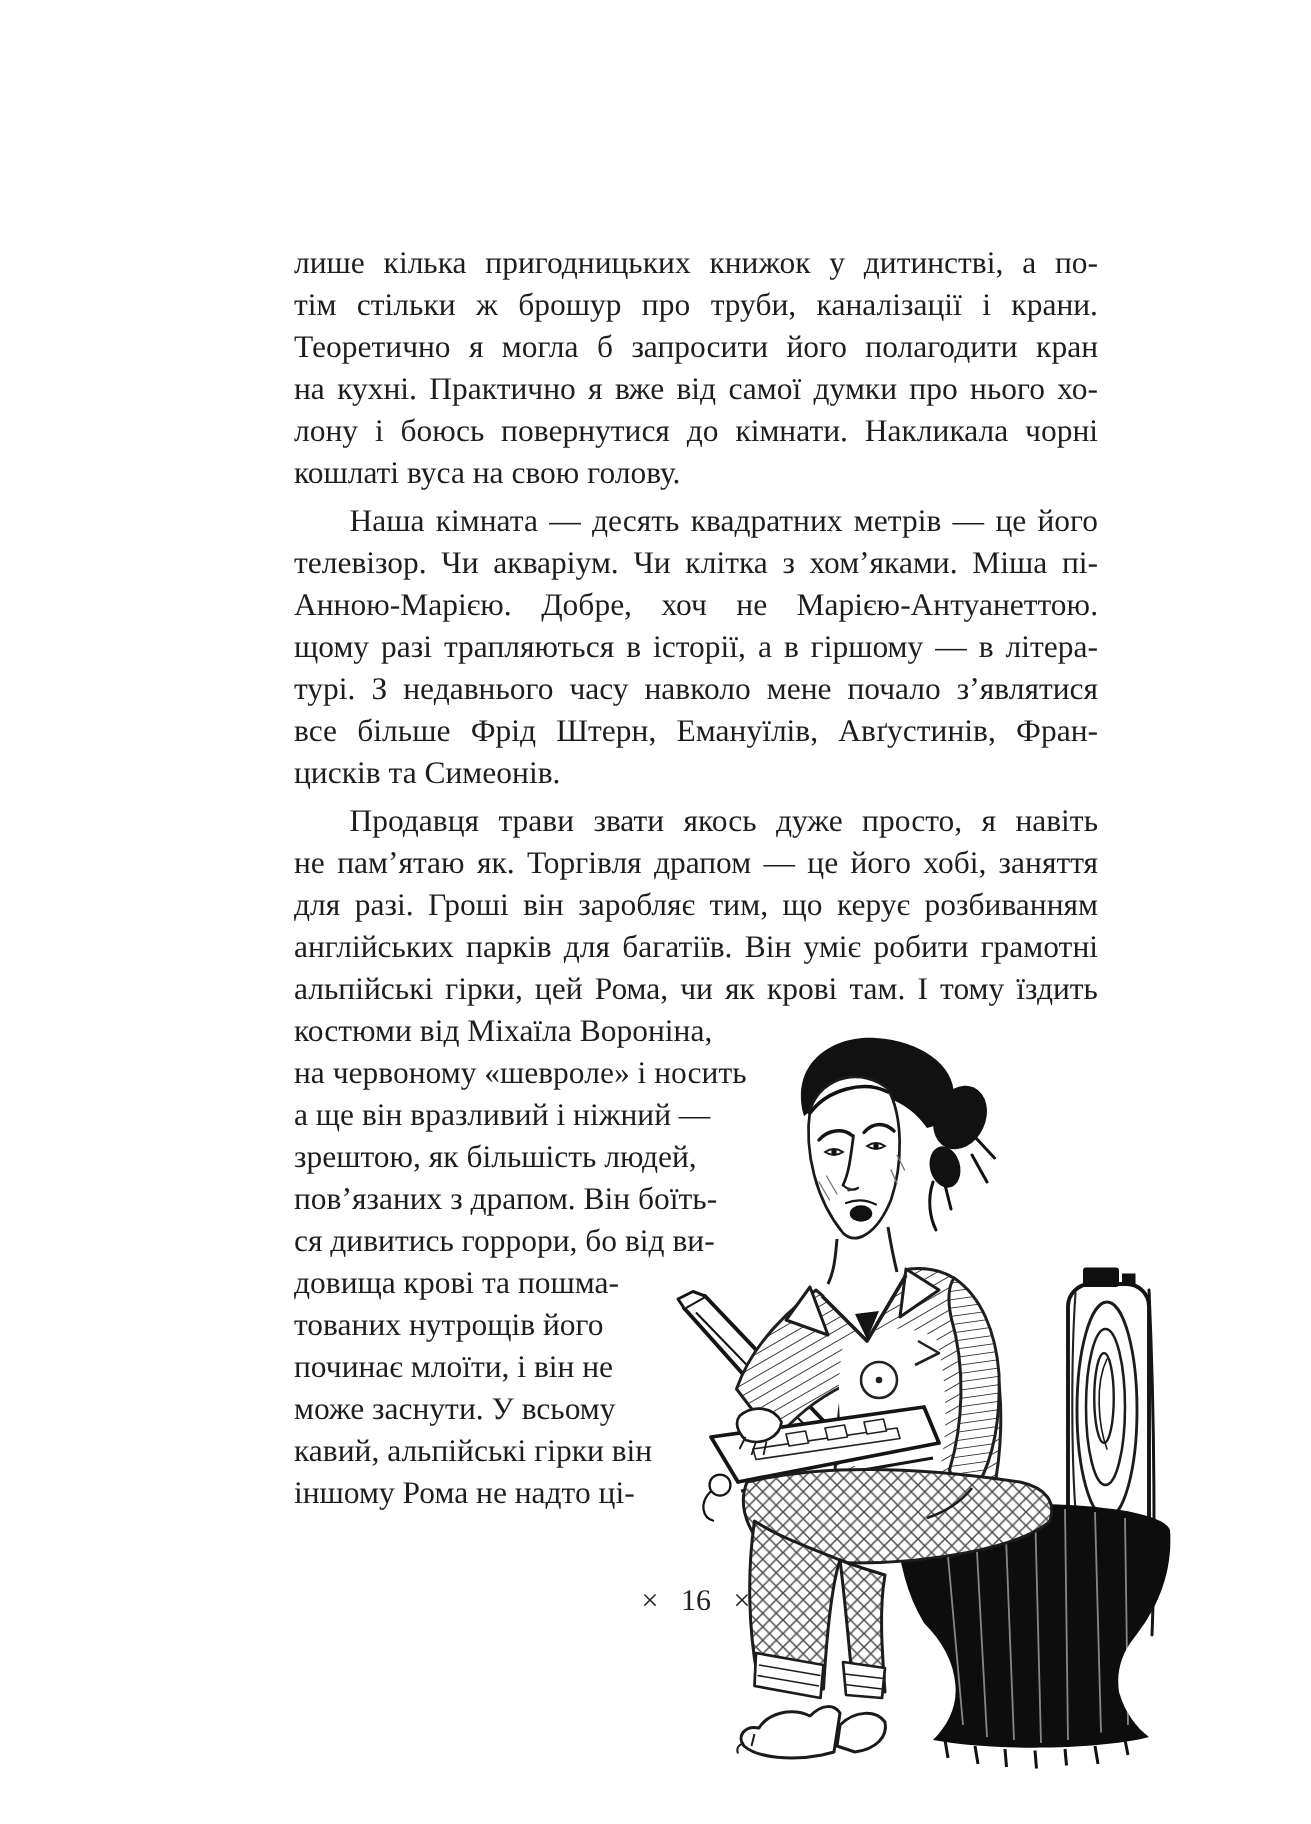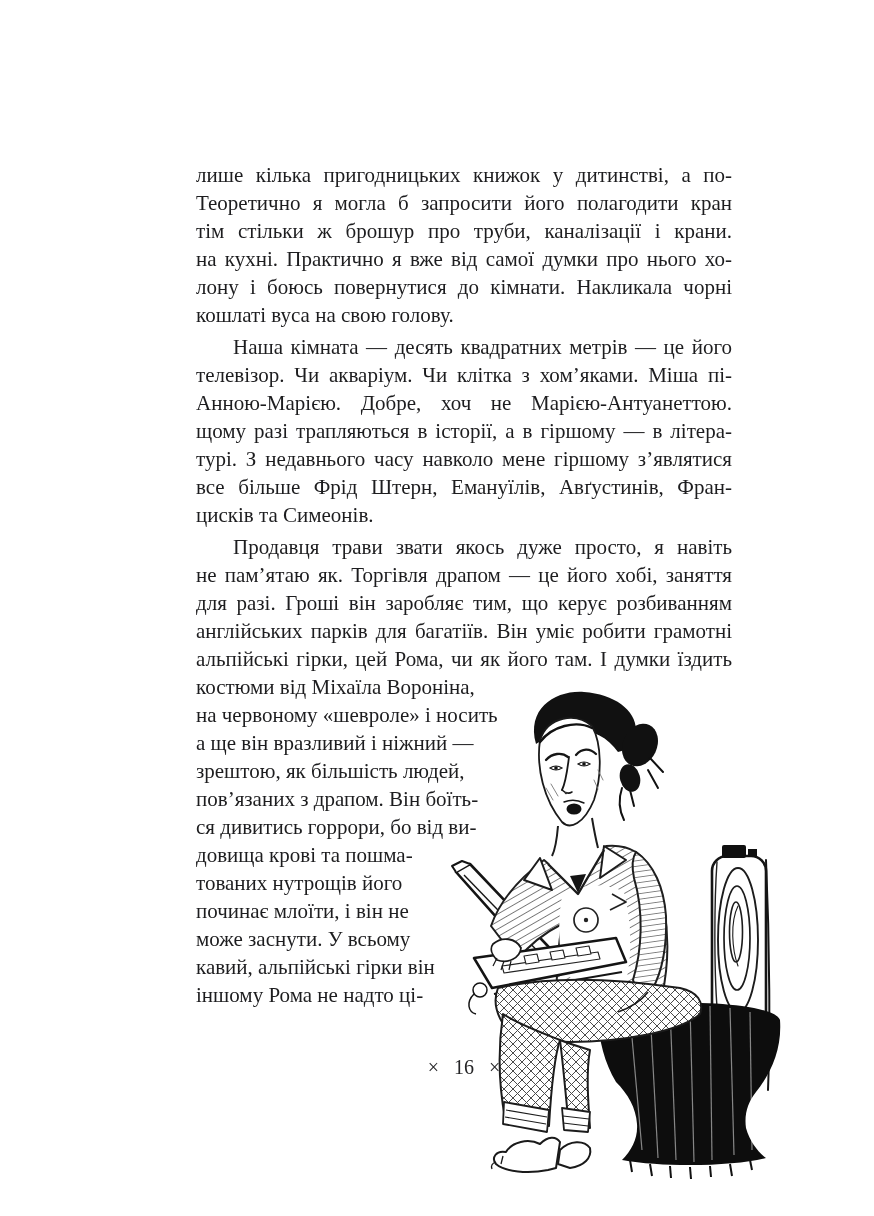--- a/index.html
+++ b/index.html
@@ -24,41 +24,41 @@
   .illus{position:absolute;left:440px;top:680px;width:360px;height:520px;}
 </style>
 </head>
 <body>
 
 <div class="page">
 
   <div class="text-block">
     <div class="para">
         <div class="line just">лише кілька пригодницьких книжок у дитинстві, а по-</div>
+        <div class="line just">тім стільки ж брошур про труби, каналізації і крани.</div>
         <div class="line just">Теоретично я могла б запросити його полагодити кран</div>
-        <div class="line just">тім стільки ж брошур про труби, каналізації і крани.</div>
         <div class="line just">на кухні. Практично я вже від самої думки про нього хо-</div>
         <div class="line just">лону і боюсь повернутися до кімнати. Накликала чорні</div>
         <div class="line">кошлаті вуса на свою голову.</div>
       </div>
     <div class="para">
         <div class="line just ind">Наша кімната — десять квадратних метрів — це його</div>
         <div class="line just">телевізор. Чи акваріум. Чи клітка з хом’яками. Міша пі-</div>
         <div class="line just">Анною-Марією. Добре, хоч не Марією-Антуанеттою.</div>
         <div class="line just">щому разі трапляються в історії, а в гіршому — в літера-</div>
-        <div class="line just">турі. З недавнього часу навколо мене гіршому з’являтися</div>
+        <div class="line just">турі. З недавнього часу навколо мене почало з’являтися</div>
         <div class="line just">все більше Фрід Штерн, Емануїлів, Авґустинів, Фран-</div>
         <div class="line">цисків та Симеонів.</div>
       </div>
     <div class="para">
         <div class="line just ind">Продавця трави звати якось дуже просто, я навіть</div>
         <div class="line just">не пам’ятаю як. Торгівля драпом — це його хобі, заняття</div>
         <div class="line just">для разі. Гроші він заробляє тим, що керує розбиванням</div>
         <div class="line just">англійських парків для багатіїв. Він уміє робити грамотні</div>
-        <div class="line just">альпійські гірки, цей Рома, чи як його там. І думки їздить</div>
+        <div class="line just">альпійські гірки, цей Рома, чи як крові там. І тому їздить</div>
         <div class="line">костюми від Міхаїла Вороніна,</div>
         <div class="line">на червоному «шевроле» і носить</div>
         <div class="line">а ще він вразливий і ніжний —</div>
         <div class="line">зрештою, як більшість людей,</div>
         <div class="line">пов’язаних з драпом. Він боїть-</div>
         <div class="line">ся дивитись горрори, бо від ви-</div>
         <div class="line">довища крові та пошма-</div>
         <div class="line">тованих нутрощів його</div>
         <div class="line">починає млоїти, і він не</div>
         <div class="line">може заснути. У всьому</div>

